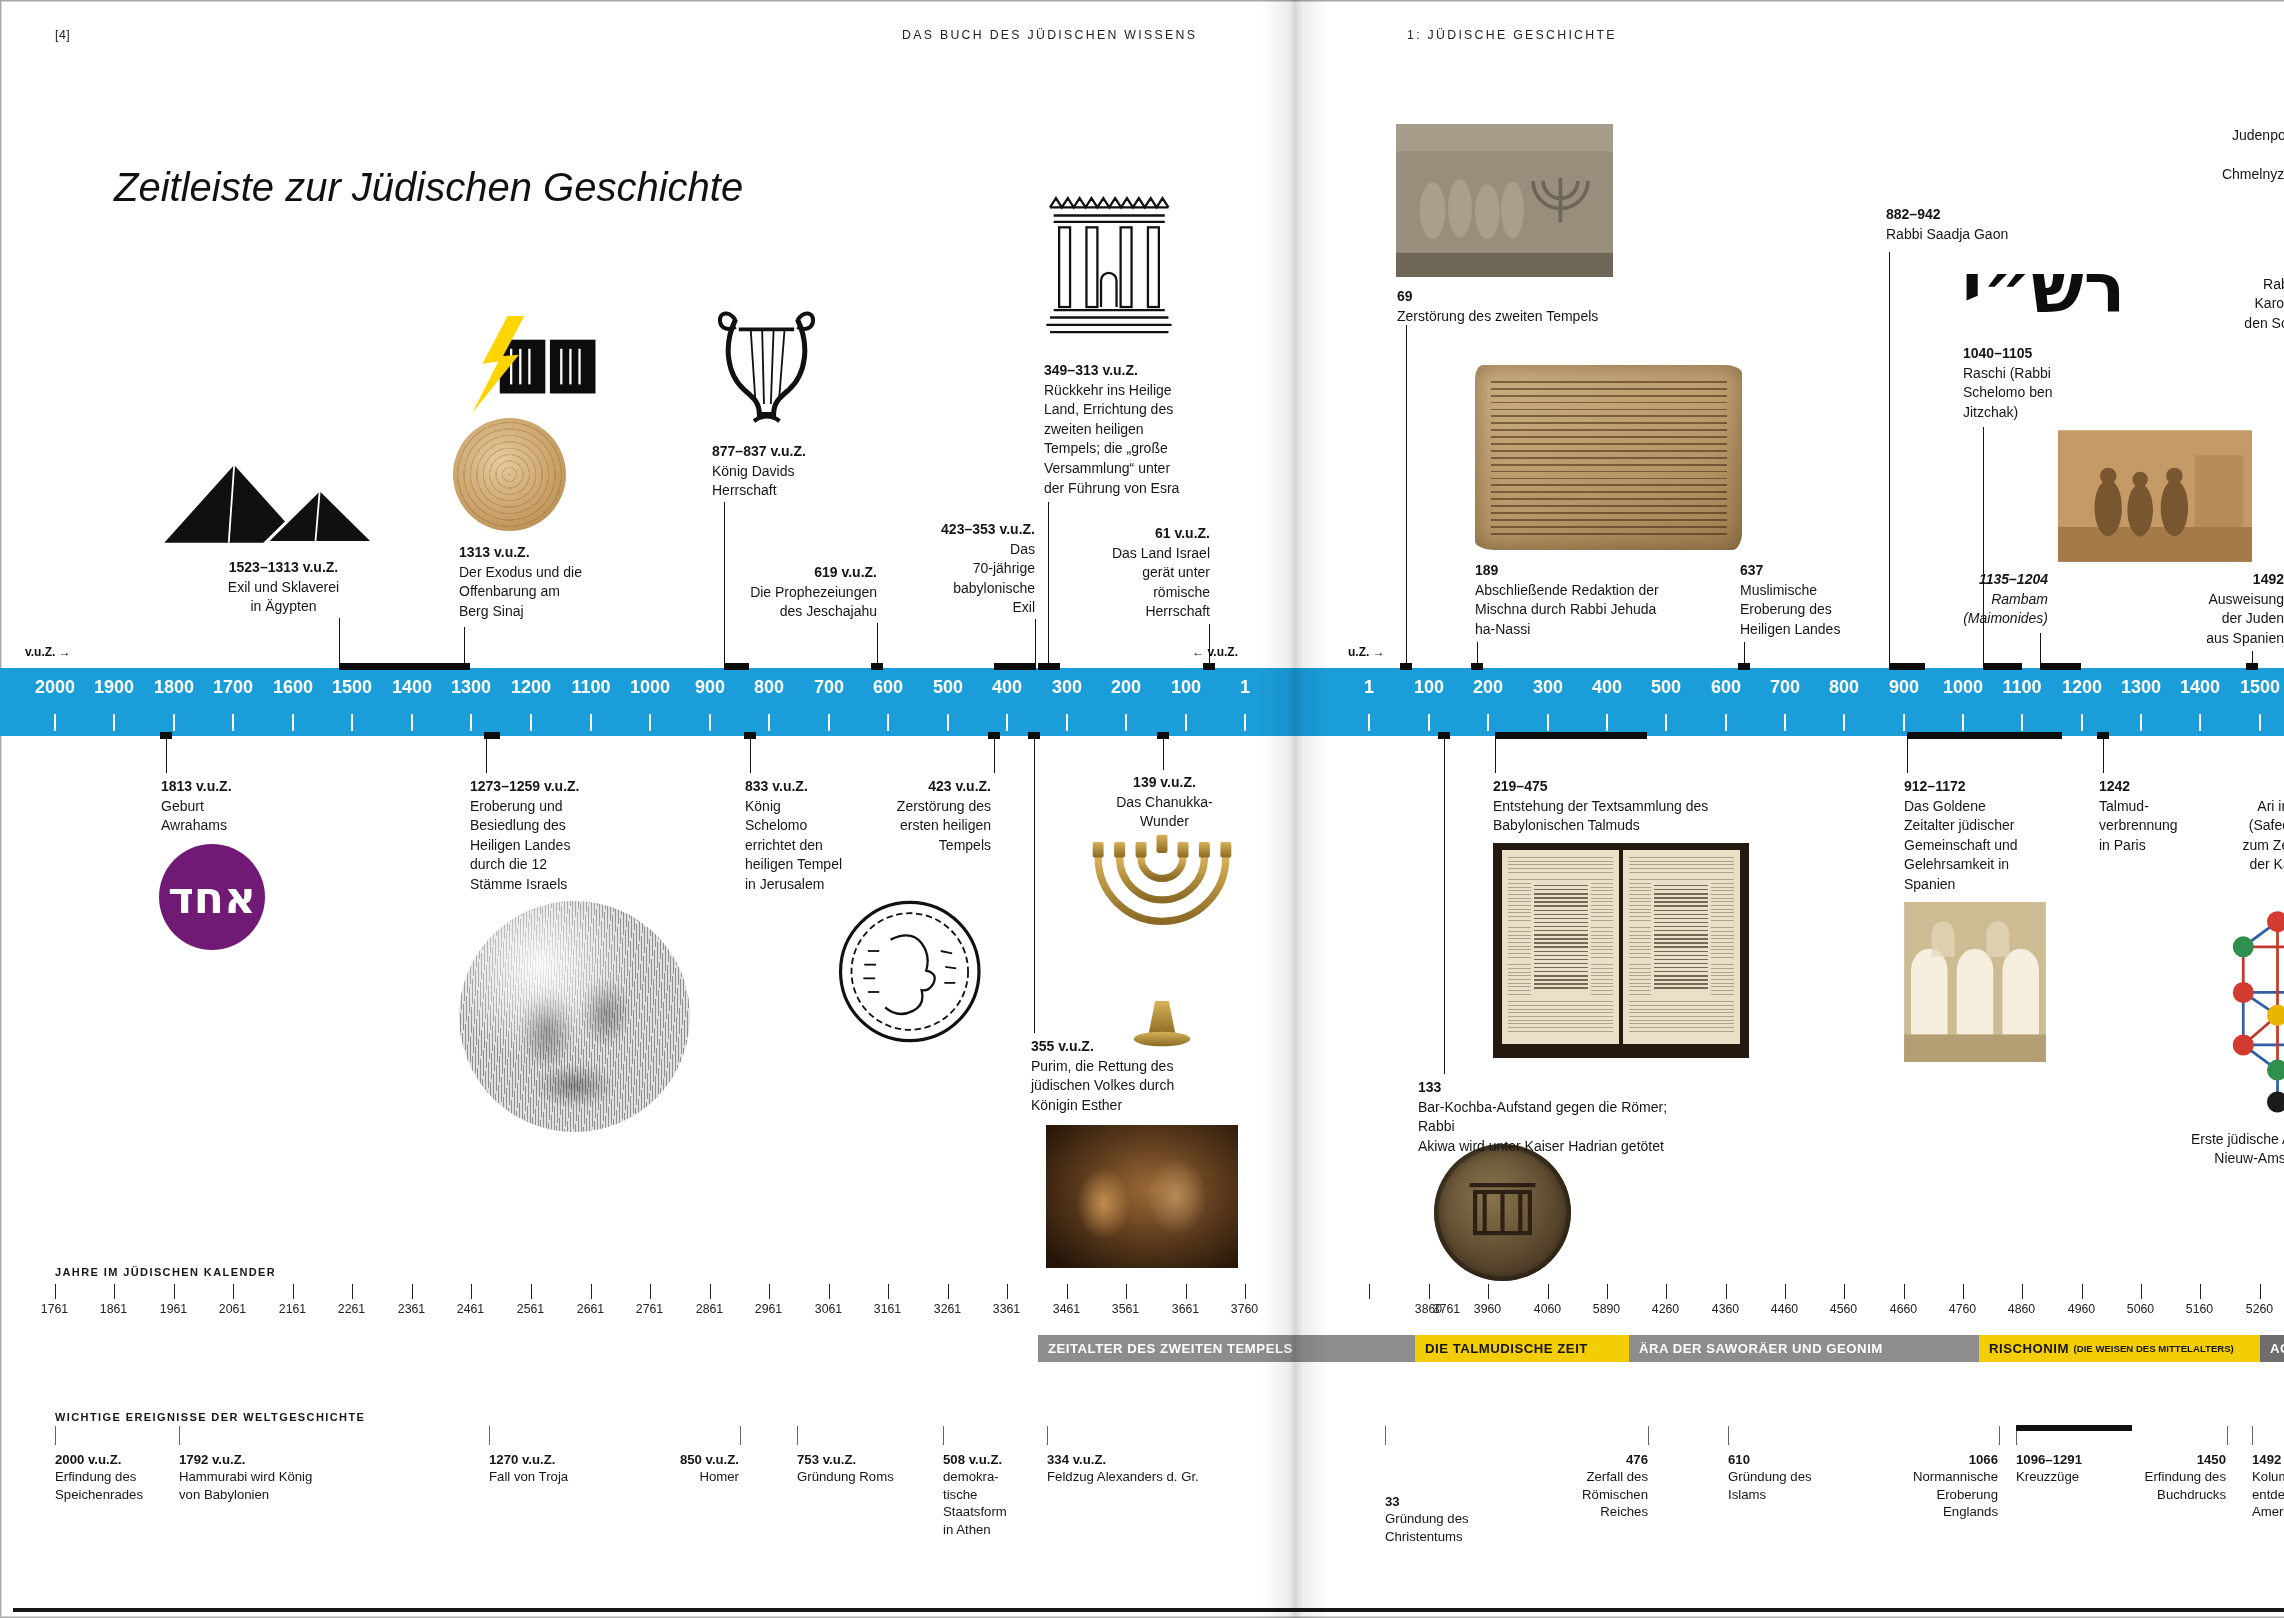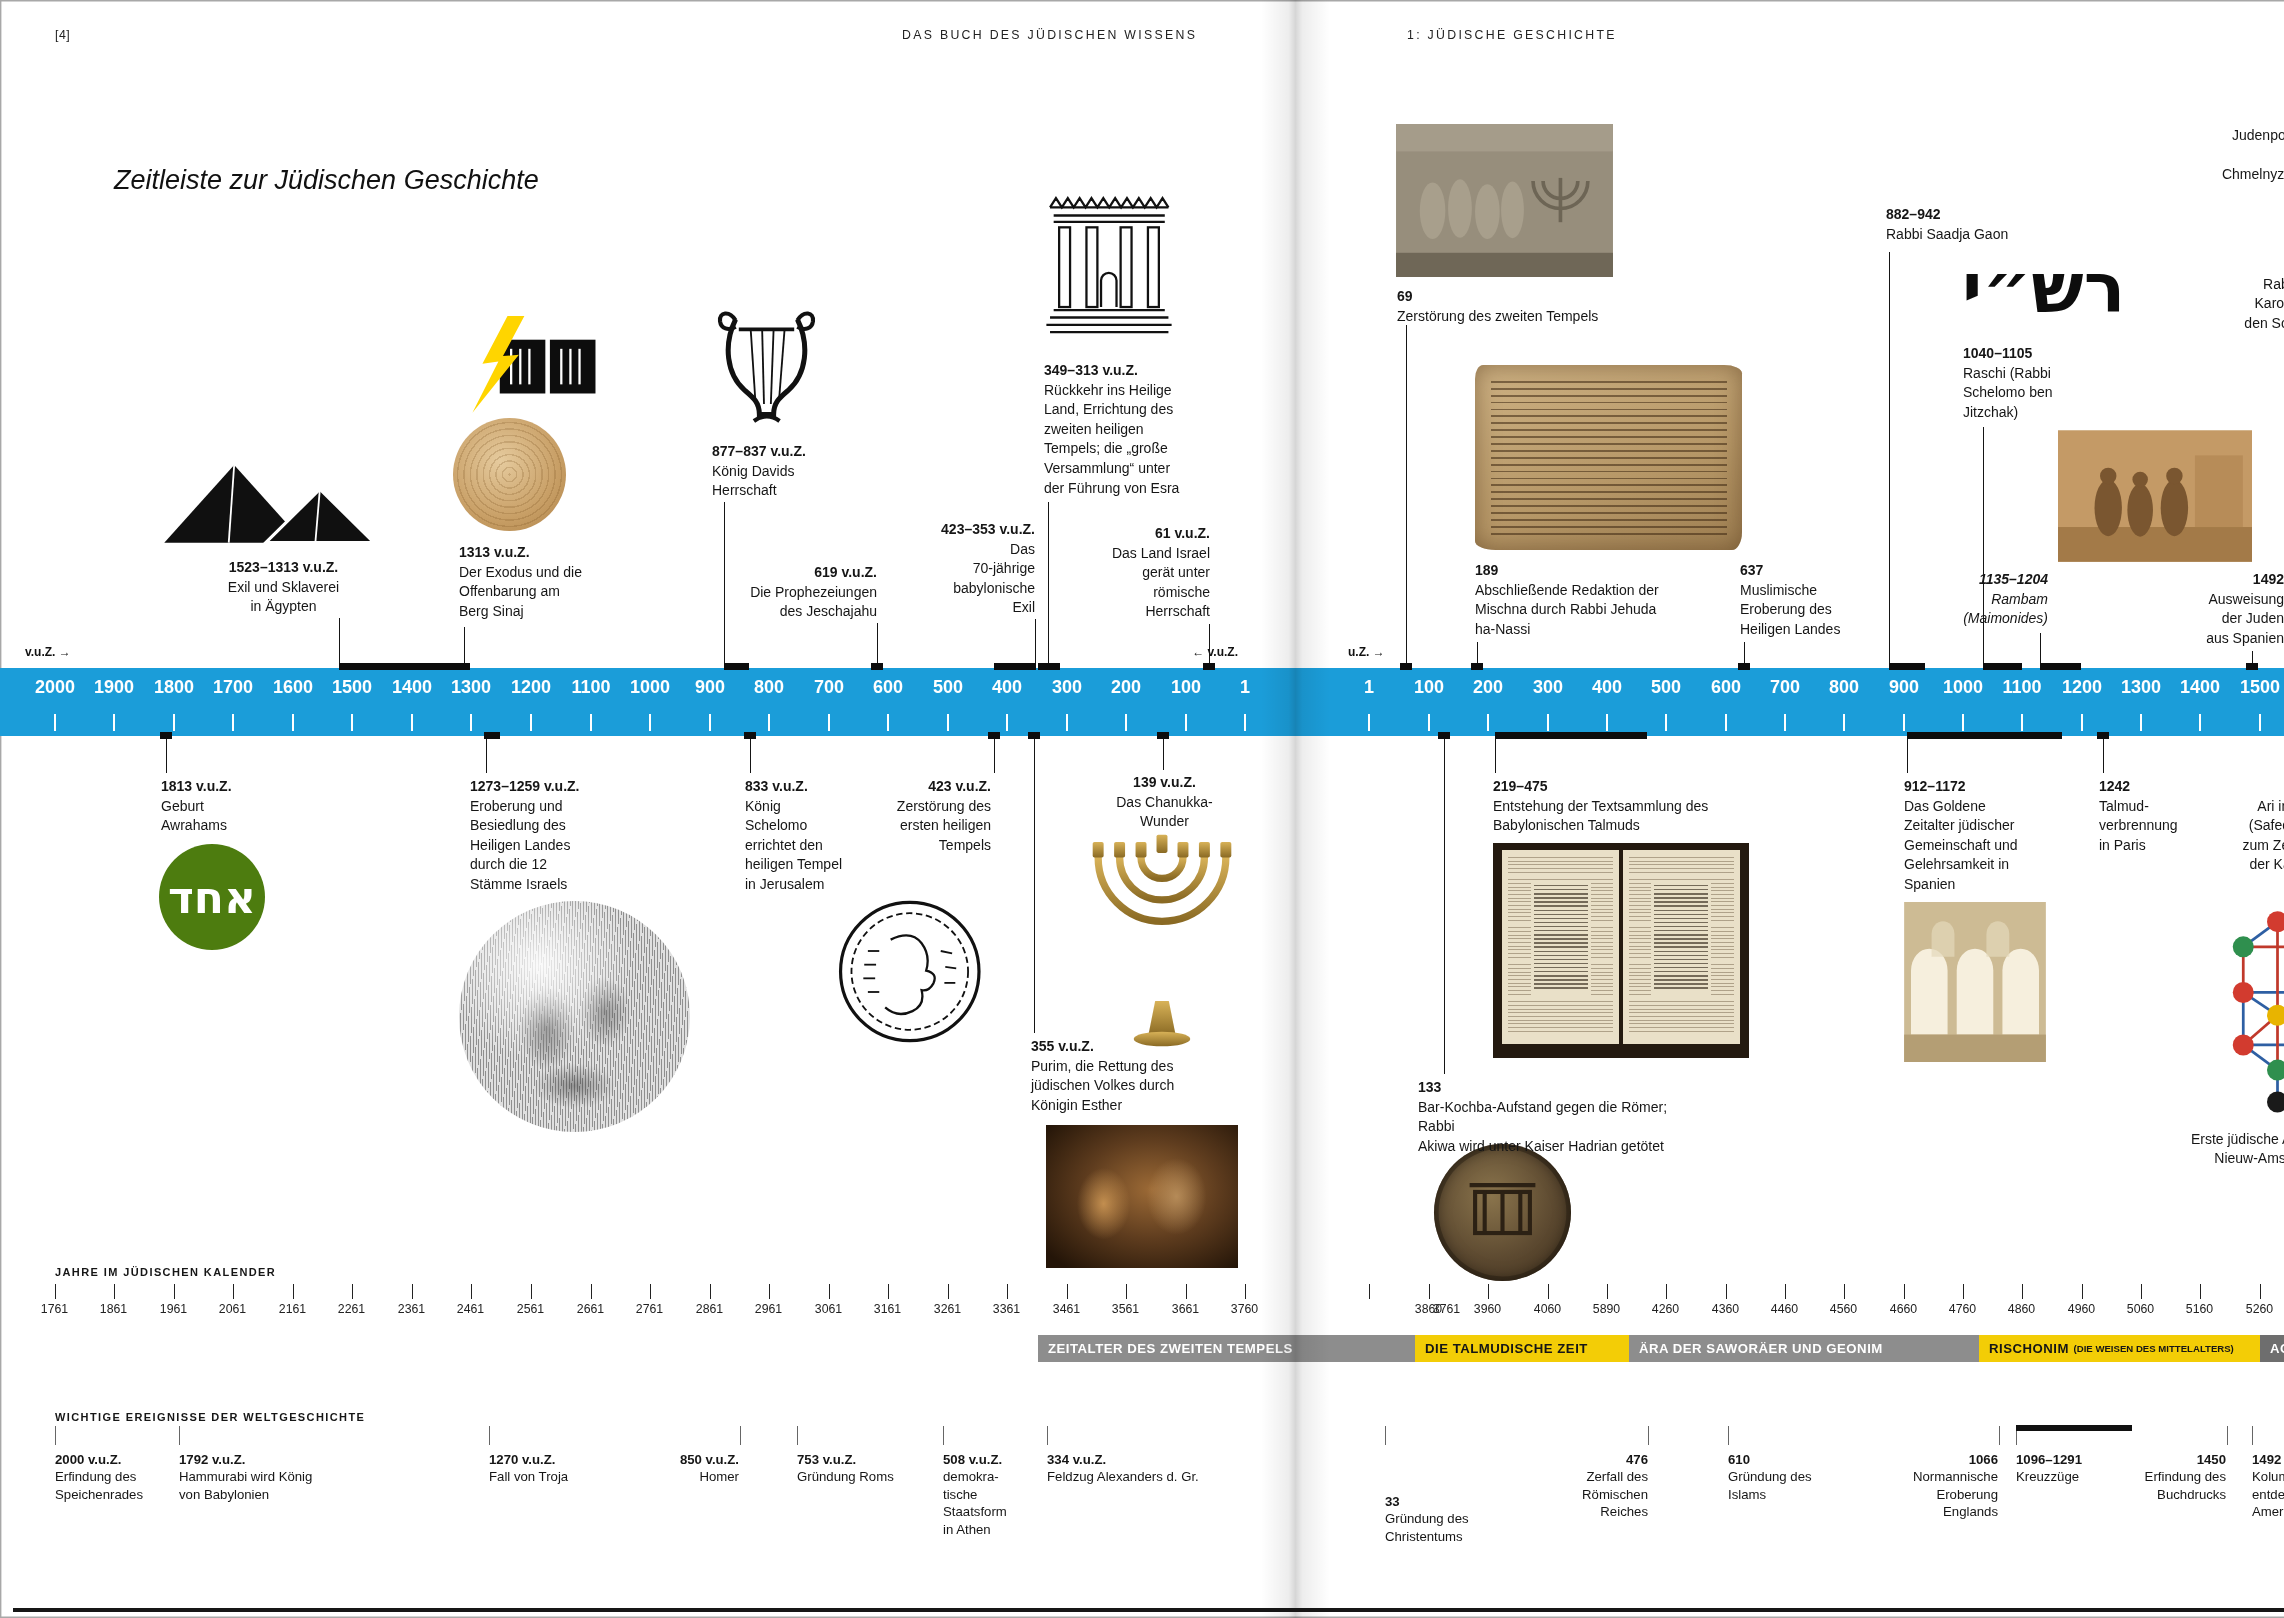--- a/index.html
+++ b/index.html
@@ -1,21 +1,21 @@
 <!DOCTYPE html>
 <html style="font-size:7.3px"><head>
 <meta charset="utf-8">
 <style>
   html,body{margin:0;padding:0;background:#e9e9e9;}
   .spread{position:relative;width:2590px;height:1618px;background:#fff;overflow:hidden;
           font-family:"Liberation Sans",sans-serif;color:#161616;
           box-shadow:inset 0 0 0 1.4px #a8a8a8;}
   .hdr{position:absolute;top:28px;font-size:12.3px;letter-spacing:2.3px;color:#222;white-space:nowrap;}
   .folio{letter-spacing:0.5px;}
-  .title{position:absolute;left:114px;top:165px;font-style:italic;font-size:27px;color:#111;}
+  .title{position:absolute;left:114px;top:165px;font-style:italic;font-size:40px;color:#111;}
   .bar{position:absolute;left:0;top:668px;width:2590px;height:68px;z-index:0;}
   .yr{position:absolute;top:677px;width:64px;margin-left:-32px;text-align:center;
       color:#fff;font-size:18px;font-weight:bold;z-index:1;}
   .ytick{position:absolute;top:714px;width:1.8px;height:17.4px;margin-left:-0.9px;background:#fff;z-index:1;}
   .eralabel{position:absolute;top:645px;font-size:12px;font-weight:bold;color:#111;white-space:nowrap;}
   .leader{position:absolute;width:1.4px;margin-left:-0.5px;background:#151515;z-index:1;}
   .mk{position:absolute;height:7.3px;background:#0d0d0d;z-index:2;}
   .ev{position:absolute;font-size:14px;line-height:19.6px;z-index:3;}
   .ev .d{font-weight:bold;display:block;}
   .icon{position:absolute;z-index:2;}
@@ -343,21 +343,21 @@
       <span style="display: block;">römische</span>
       <span style="display: block;">Herrschaft</span>
     </div>
     <div class="leader" style="left: 166px; top: 736px; height: 37px;"></div>
     <div class="mk" style="left: 160px; width: 12px; top: 732px;"></div>
     <div class="ev" style="left: 161px; top: 777px; width: 128px; text-align: left;">
       <span class="d">1813 v.u.Z.</span>
       <span style="display: block;">Geburt</span>
       <span style="display: block;">Awrahams</span>
     </div>
-    <div class="icon" style="left: 159px; top: 844px; width: 106px; height: 106px; border-radius: 50%; background: #4d7c0f; display: flex; align-items: center; justify-content: center;">
+    <div class="icon" style="left: 159px; top: 844px; width: 106px; height: 106px; border-radius: 50%; background: #701a75; display: flex; align-items: center; justify-content: center;">
       <span class="heb" style="color: rgb(255, 255, 255); font-size: 44px; font-weight: bold;">אחד</span>
     </div>
     <div class="leader" style="left: 486px; top: 736px; height: 37px;"></div>
     <div class="mk" style="left: 484px; width: 16px; top: 732px;"></div>
     <div class="ev" style="left: 470px; top: 777px; width: 155px; text-align: left;">
       <span class="d">1273–1259 v.u.Z.</span>
       <span style="display: block;">Eroberung und</span>
       <span style="display: block;">Besiedlung des</span>
       <span style="display: block;">Heiligen Landes</span>
       <span style="display: block;">durch die 12</span>

